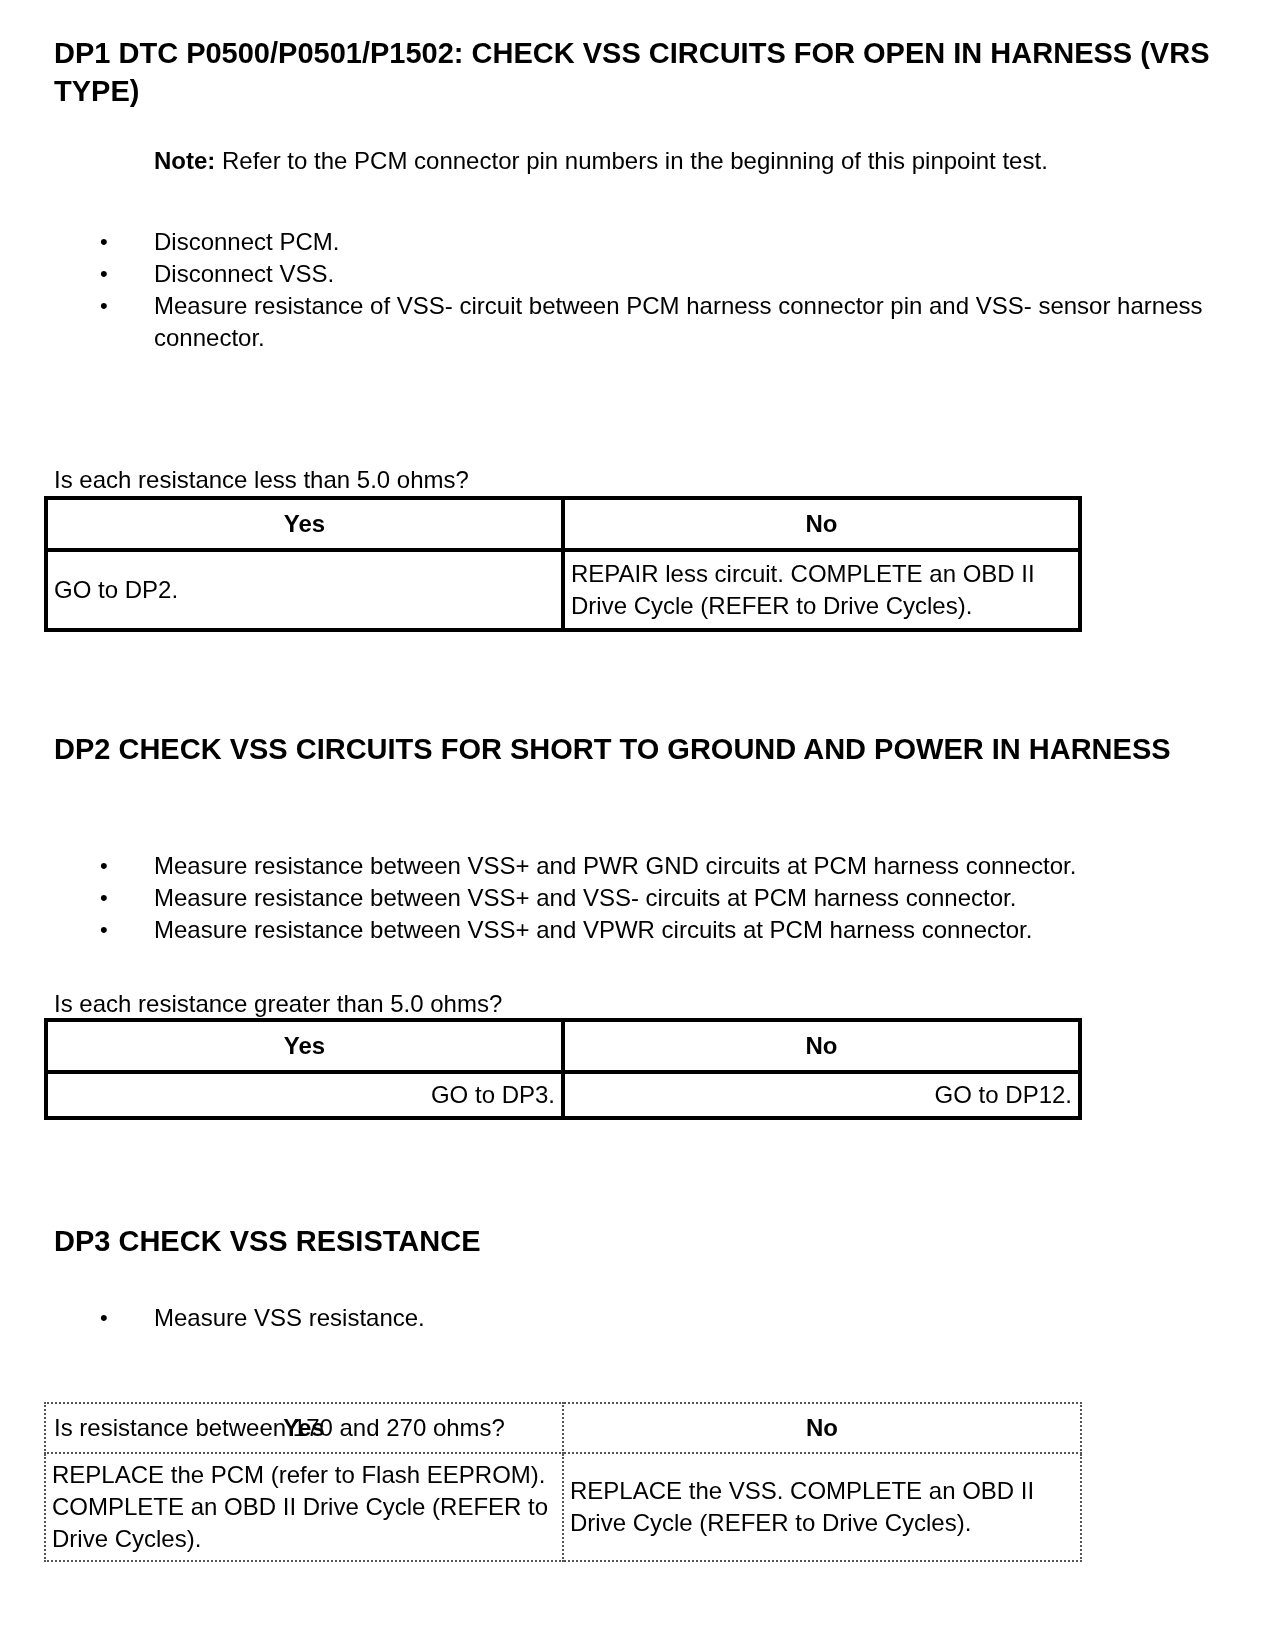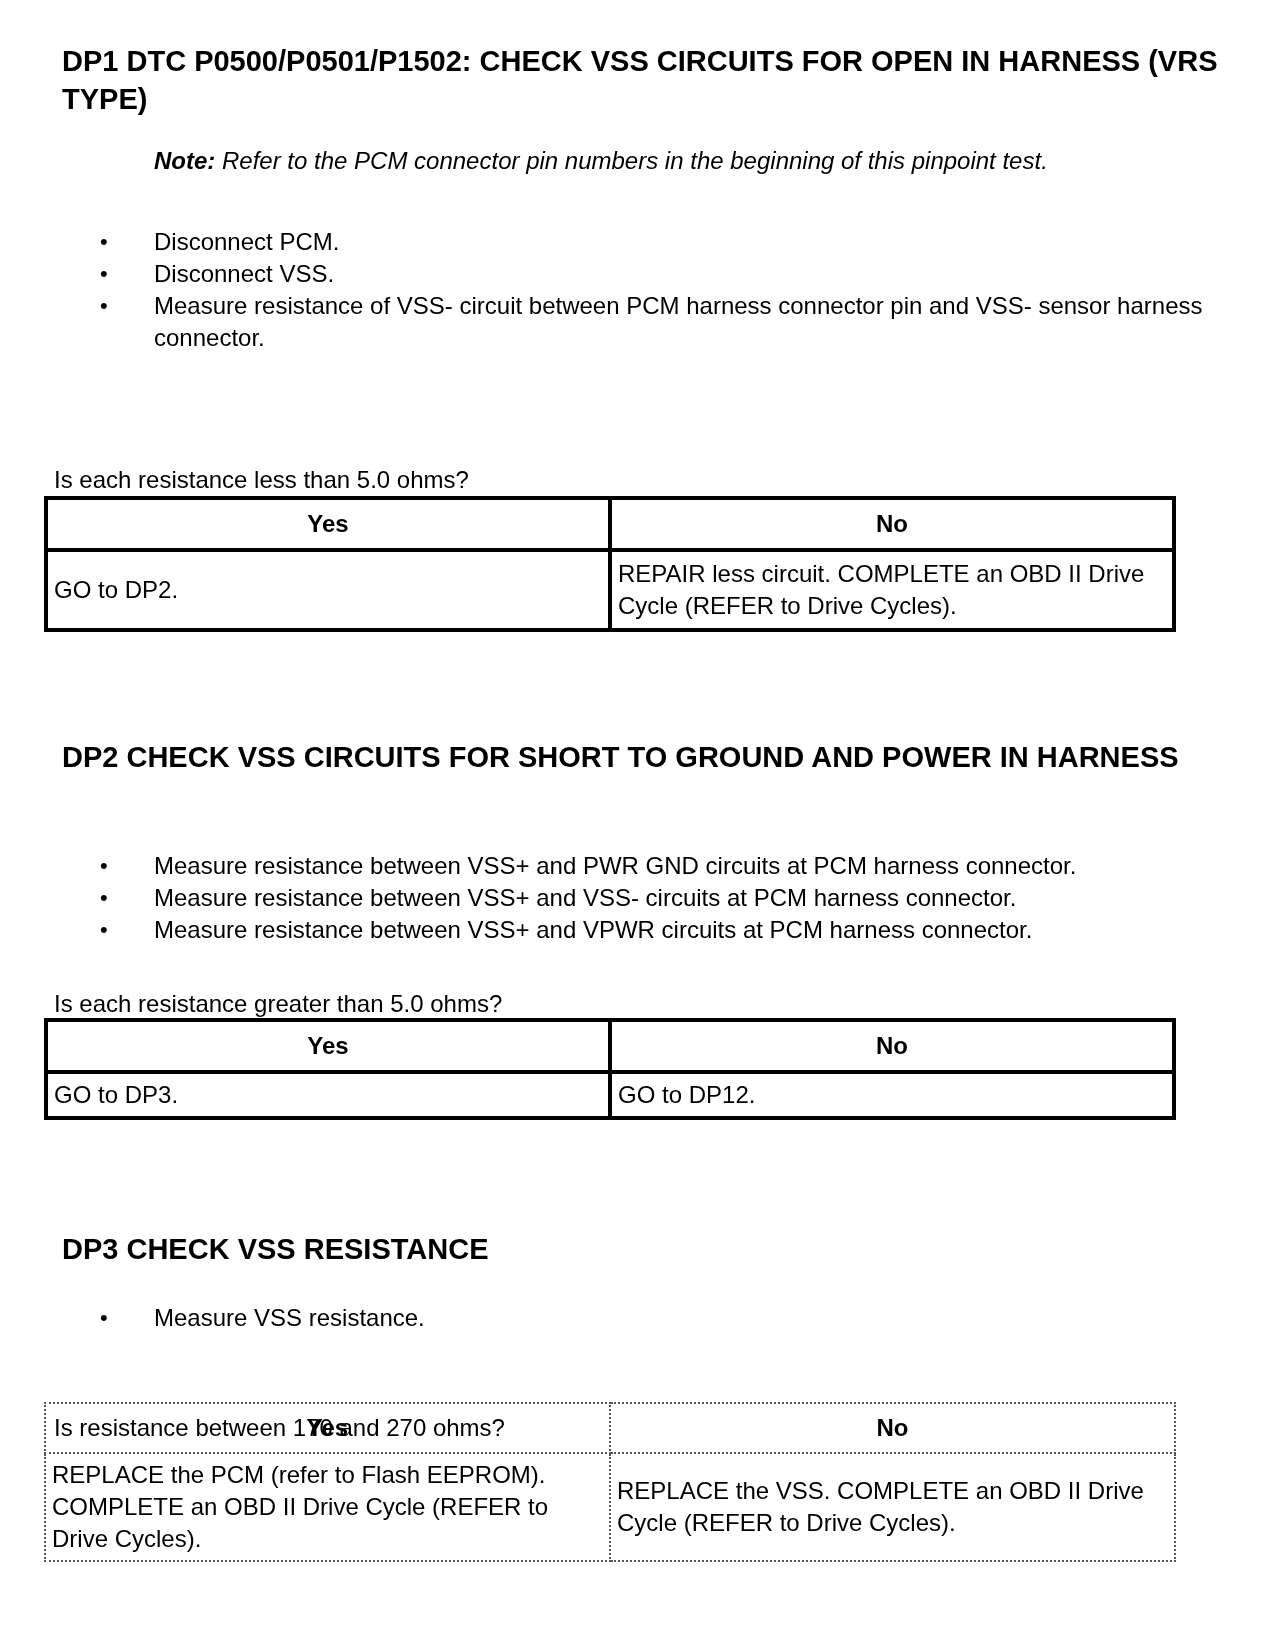--- a/index.html
+++ b/index.html
@@ -1,28 +1,28 @@
 <!DOCTYPE html>
 <html><head>
 <meta charset="utf-8">
 <style>
   html, body { margin: 0; padding: 0; background: #ffffff; }
   body {
     width: 1280px; height: 1638px; position: relative; overflow: hidden;
     font-family: "Liberation Sans", sans-serif; color: #000;
   }
   .page { position: absolute; left: 0; top: 0; width: 1280px; height: 1638px; }
-  .h { position: absolute; left: 54px; width: 1160px; font-weight: bold; font-size: 29px; line-height: 38px; margin: 8px; }
-  .note { position: absolute; left: 154px; font-size: 24px; line-height: 30px; font-style: italic; }
+  .h { position: absolute; left: 54px; width: 1160px; font-weight: bold; font-size: 29px; line-height: 38px; margin: 0; }
+  .note { position: absolute; left: 154px; font-size: 24px; line-height: 30px; }
   .note b { font-weight: bold; }
   ul.bul { position: absolute; left: 100px; margin: 0; padding: 0; list-style: none; width: 1150px; }
   ul.bul li { position: relative; padding-left: 54px; font-size: 24px; line-height: 32px; }
   ul.bul li::before { content: "\2022"; position: absolute; left: 0; top: 0; font-size: 22px; }
   .q { position: absolute; left: 54px; font-weight: normal; font-size: 24px; line-height: 28px; }
-  table.dt { position: absolute; left: 44px; width: 1132px; border-collapse: collapse; table-layout: fixed; font-size: 24px; }
+  table.dt { position: absolute; left: 44px; width: 1038px; border-collapse: collapse; table-layout: fixed; font-size: 24px; }
   table.dt td, table.dt th { border: 4px solid #000; padding: 2px 6px; vertical-align: middle; line-height: 32px; }
   table.dt th { font-weight: bold; text-align: center; height: 44px; }
   table.dotted td, table.dotted th { border: 2px dotted #555; }
 </style>
 </head>
 <body>
 
 <div class="page">
 
   <h2 class="h" style="top:34px;">DP1 DTC P0500/P0501/P1502: CHECK VSS CIRCUITS FOR OPEN IN HARNESS (VRS TYPE)</h2>
@@ -54,21 +54,21 @@
     <li>Measure resistance between VSS+ and VSS- circuits at PCM harness connector.</li>
     <li>Measure resistance between VSS+ and VPWR circuits at PCM harness connector.</li>
   </ul>
   <div class="q" style="top:990px;">Is each resistance greater than 5.0 ohms?</div>
   <table class="dt" style="top:1018px;">
     <tbody>
         <tr>
       <th>Yes</th>
       <th>No</th>
     </tr>
-    <tr style="height:46px;">
+    <tr style="height:46px;text-align:right;">
       <td>GO to DP3.</td>
       <td>GO to DP12.</td>
     </tr>
   </tbody>
     </table>
 
   <h2 class="h" style="top:1222px;">DP3 CHECK VSS RESISTANCE</h2>
   <ul class="bul" style="top:1302px;">
     <li>Measure VSS resistance.</li>
   </ul>

